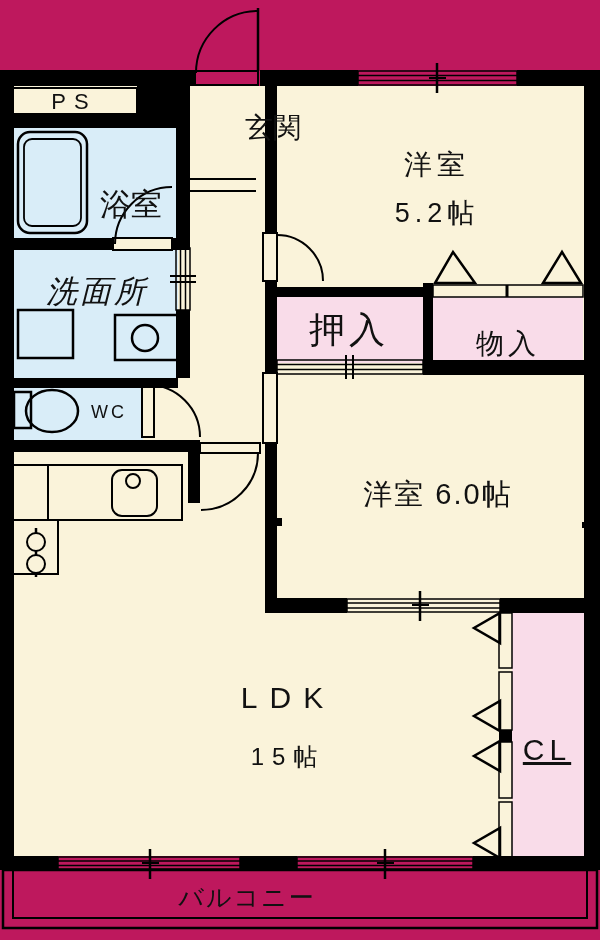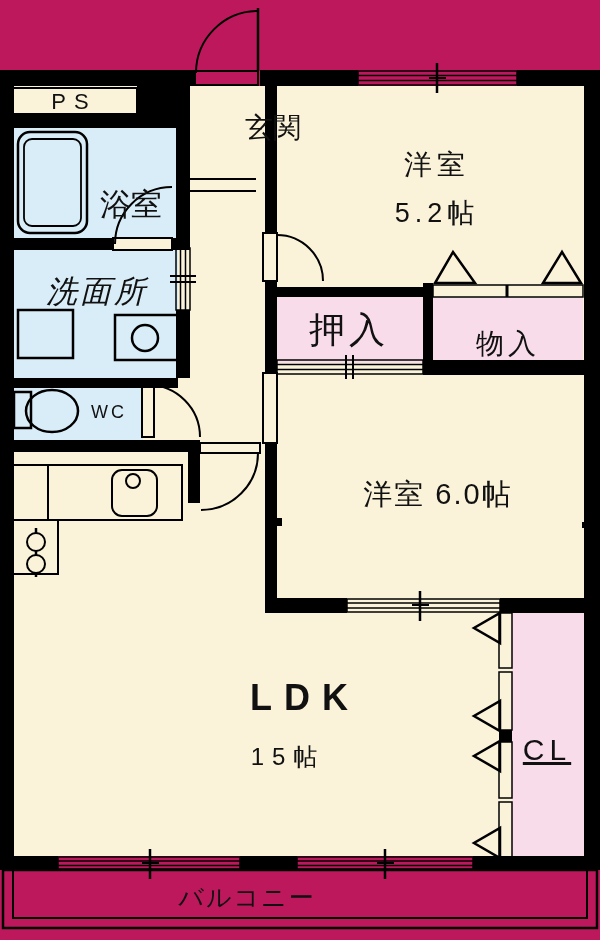--- a/index.html
+++ b/index.html
@@ -227,18 +227,18 @@
 <div class="lbl" style="left:74px;top:102px;font-size:22px;letter-spacing:8px;">PS</div>
 <div class="lbl" style="left:229px;top:128px;font-size:28px;margin-left:44px;">玄関</div>
 <div class="lbl" style="left:131px;top:176px;font-size:31px;margin-top:28px;">浴室</div>
 <div class="lbl" style="left:97px;top:291px;font-size:31px;letter-spacing:3px;font-style:italic;">洗面所</div>
 <div class="lbl" style="left:109px;top:412px;font-size:18px;letter-spacing:3px;">WC</div>
 <div class="lbl" style="left:349px;top:330px;font-size:36px;letter-spacing:4px;">押入</div>
 <div class="lbl" style="left:508px;top:328px;font-size:28px;letter-spacing:4px;margin-top:16px;">物入</div>
 <div class="lbl" style="left:437px;top:167px;font-size:28px;letter-spacing:5px;font-family:Liberation Mono, monospace;">洋室</div>
 <div class="lbl" style="left:437px;top:213px;font-size:27px;letter-spacing:5px;">5.2帖</div>
 <div class="lbl" style="left:438px;top:494px;font-size:29px;letter-spacing:2px;">洋室 6.0帖</div>
-<div class="lbl" style="left:305px;top:698px;font-size:36px;letter-spacing:12px;font-weight:bold;">LDK</div>
+<div class="lbl" style="left:288px;top:698px;font-size:30px;letter-spacing:12px;">LDK</div>
 <div class="lbl" style="left:288px;top:757px;font-size:24px;letter-spacing:8px;">15帖</div>
 <div class="lbl" style="left:547px;top:750px;font-size:30px;letter-spacing:5px;text-decoration:underline;">CL</div>
 <div class="lbl" style="left:247px;top:897px;font-size:25px;letter-spacing:2px;">バルコニー</div>
 
 </div>
 
 </body></html>

